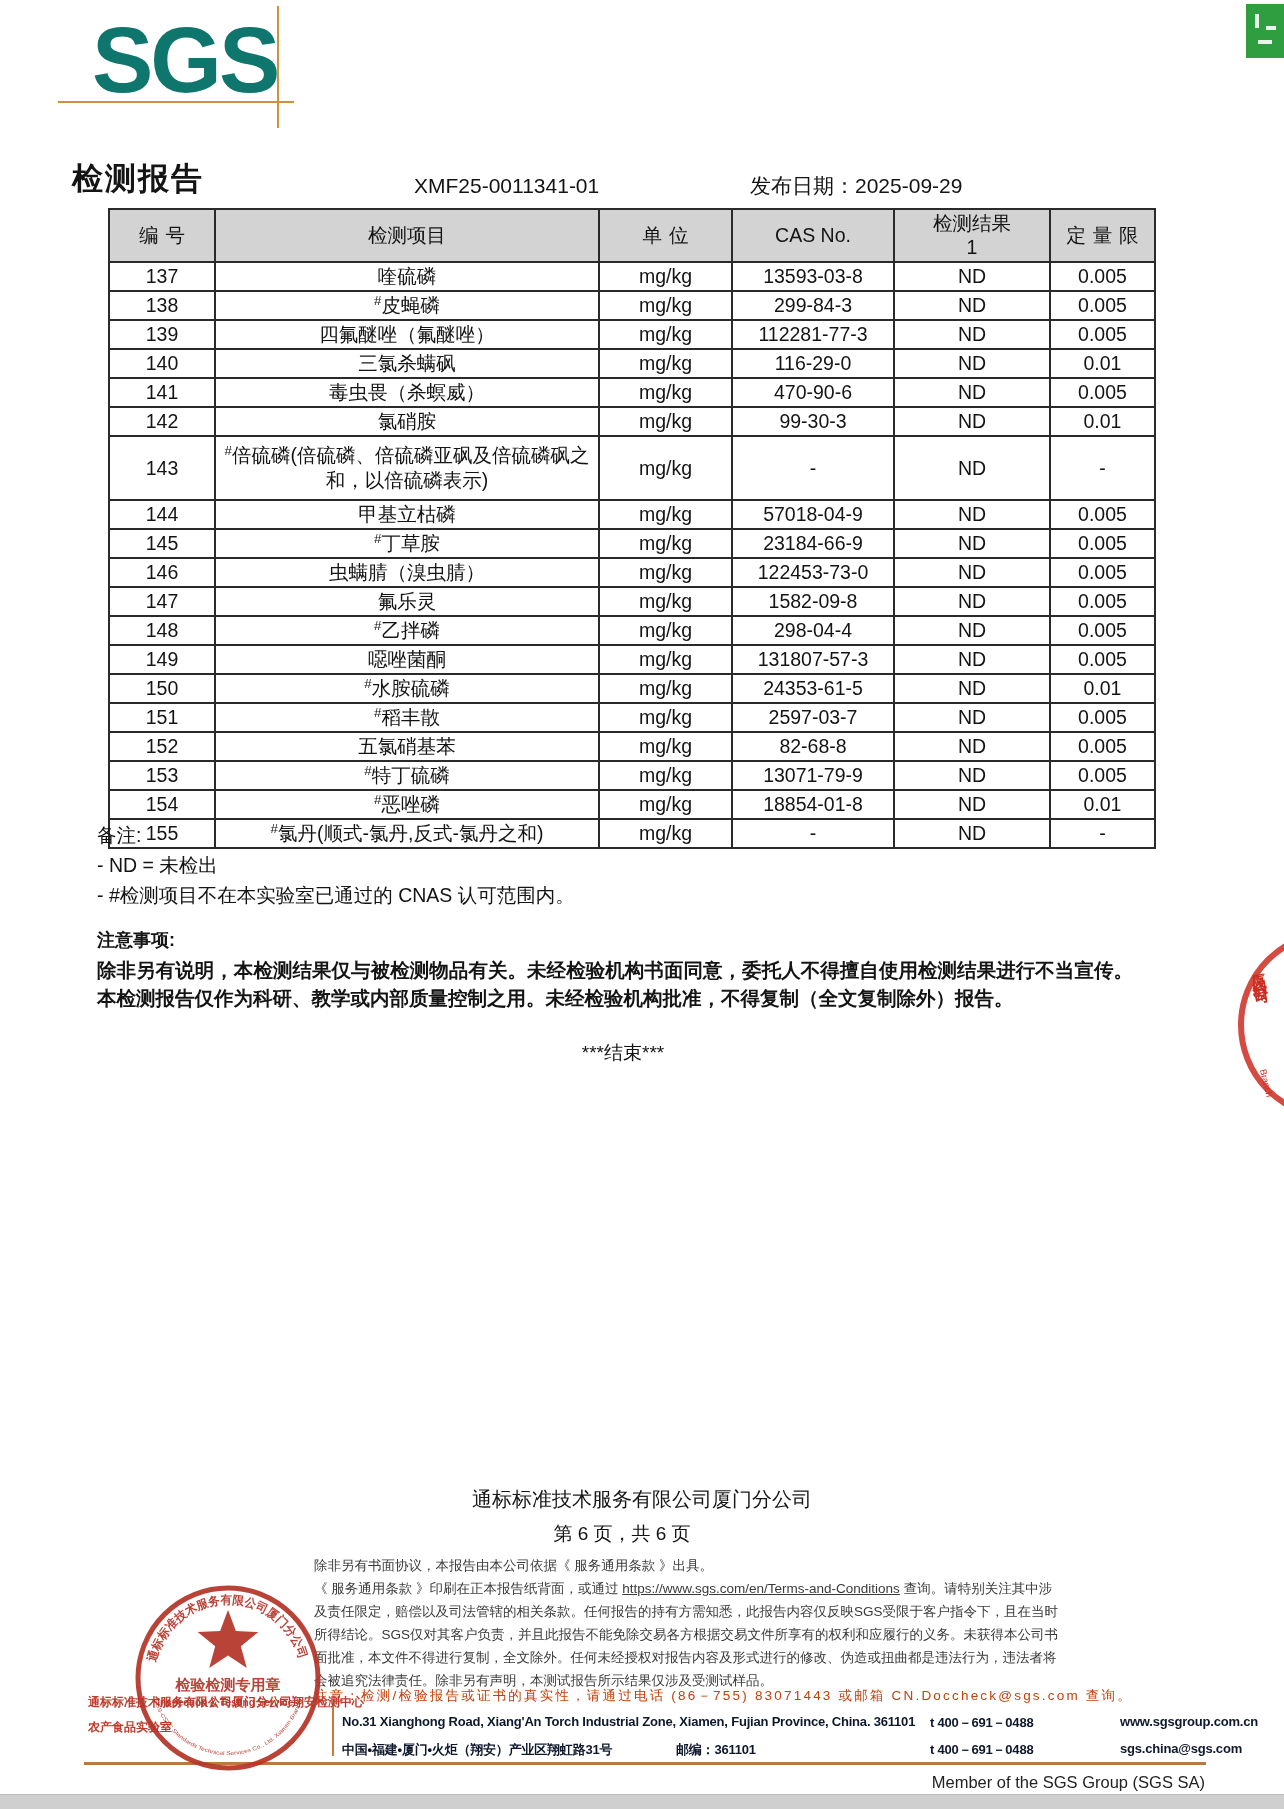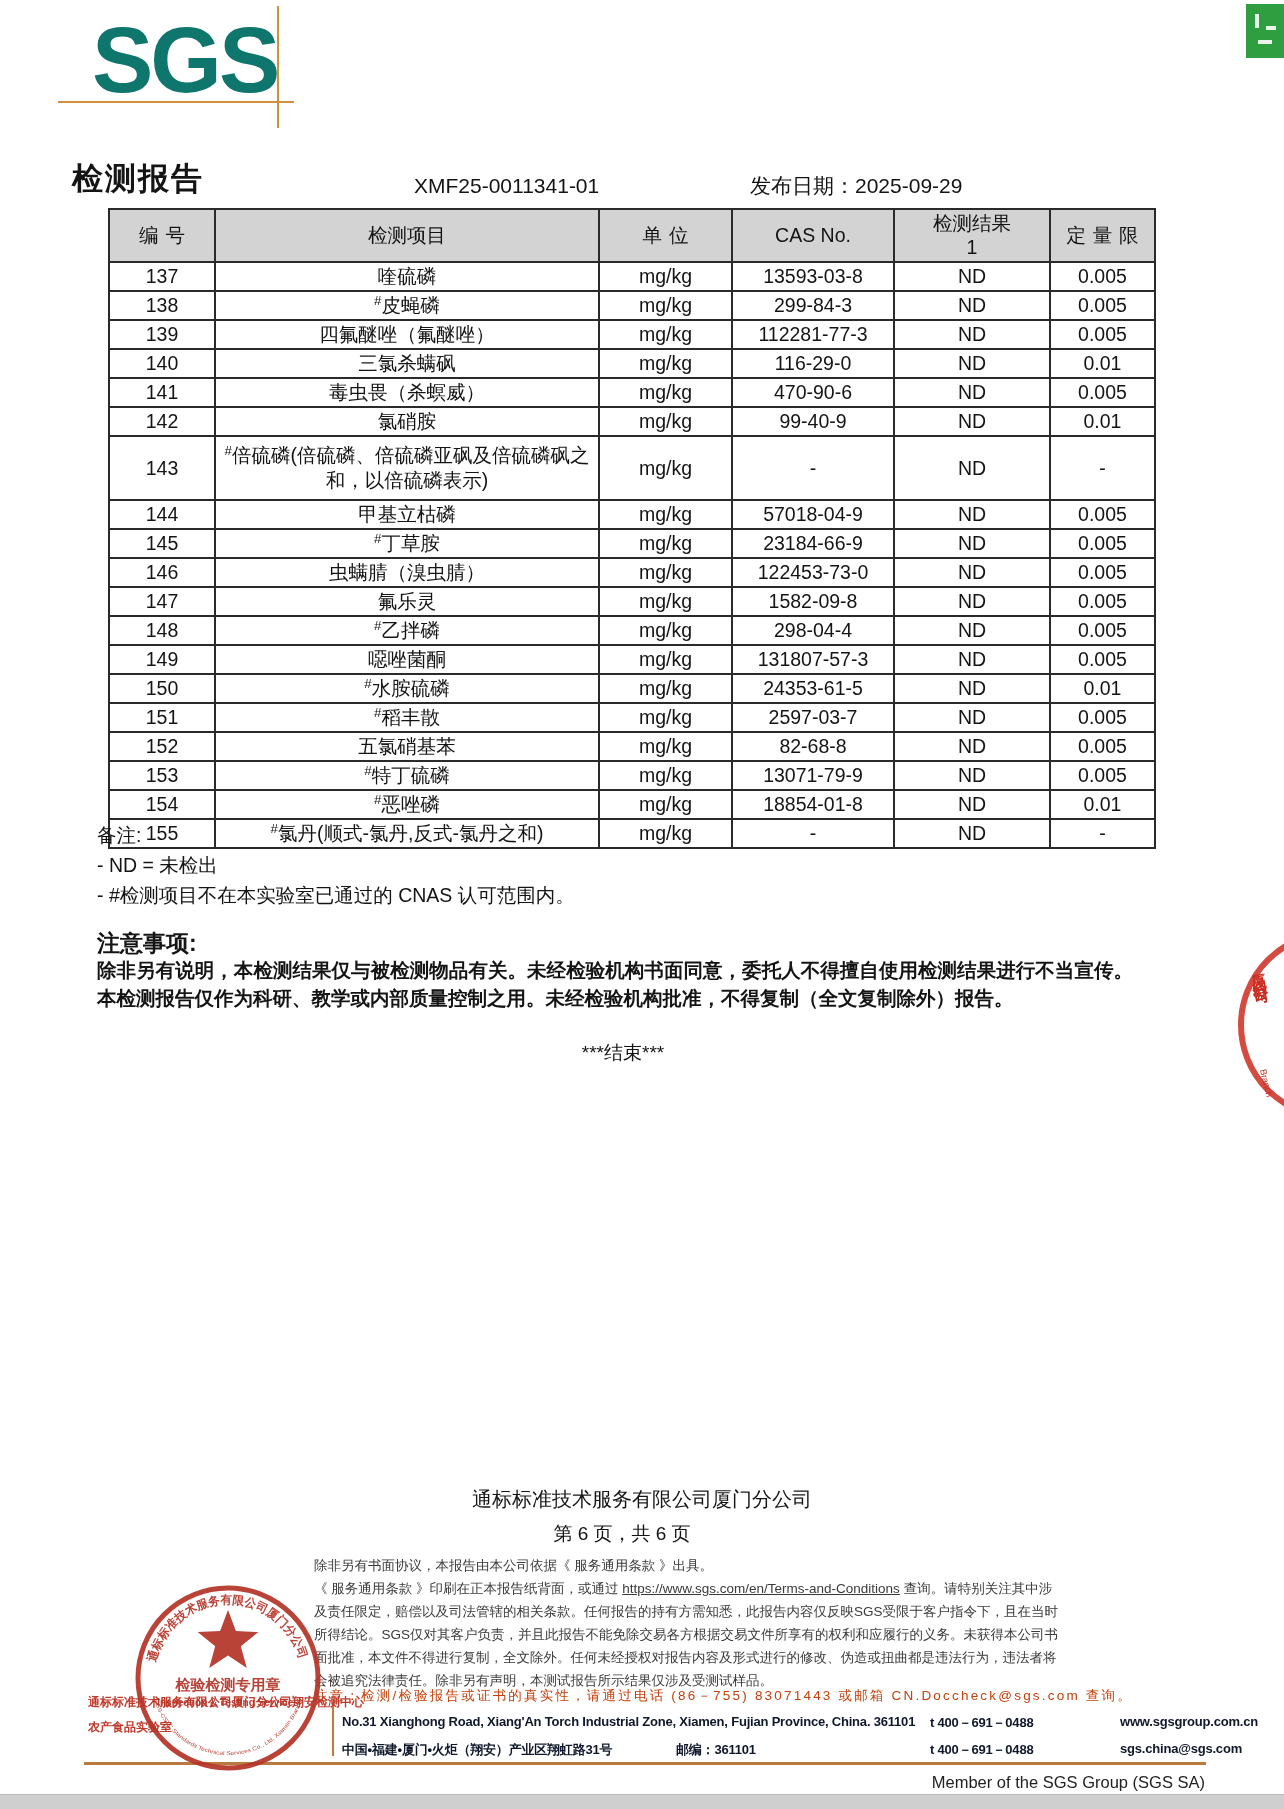--- a/index.html
+++ b/index.html
@@ -33,21 +33,21 @@
   table.report th{background:#d3d3d3;font-weight:500;height:46px;}
   table.report td{height:25px;}
   table.report tr.tall td{height:60px;}
   th.sp{letter-spacing:0.35em;text-indent:0.35em;margin-top:14px;}
   td sup{font-size:68%;vertical-align:super;line-height:0;}
 
   
   .remarks-title{position:absolute;left:97px;top:822px;font-size:19.5px;}
   .remark-1{position:absolute;left:97px;top:852px;font-size:19.5px;}
   .remark-2{position:absolute;left:97px;top:882px;font-size:19.5px;}
-  .notice-title{position:absolute;left:97px;top:928px;font-size:23px;font-weight:700;}
+  .notice-title{position:absolute;left:97px;top:928px;font-size:18px;font-weight:700;}
   .notice-body{position:absolute;left:97px;top:956px;width:1036px;font-size:19.5px;font-weight:700;
                line-height:28px;text-align:justify;}
   .end-mark{position:absolute;left:0;top:1040px;width:1246px;text-align:center;font-size:19px;}
 
   
   .company-line{position:absolute;left:0;top:1486px;width:1284px;text-align:center;font-size:20px;}
   .page-line{position:absolute;left:0;top:1521px;width:1244px;text-align:center;font-size:19px;}
 
   
   .legal{position:absolute;left:314px;width:905px;font-size:13.5px;color:#3a3a3a;line-height:22.5px;}
@@ -155,21 +155,21 @@
       <td>毒虫畏（杀螟威）</td>
       <td>mg/kg</td>
       <td>470-90-6</td>
       <td>ND</td>
       <td>0.005</td>
     </tr>
         <tr>
       <td>142</td>
       <td>氯硝胺</td>
       <td>mg/kg</td>
-      <td>99-40-9</td>
+      <td>99-30-3</td>
       <td>ND</td>
       <td>0.01</td>
     </tr>
         <tr class="tall">
       <td>143</td>
       <td><sup>#</sup>倍硫磷(倍硫磷、倍硫磷亚砜及倍硫磷砜之和，以倍硫磷表示)</td>
       <td>mg/kg</td>
       <td>-</td>
       <td>ND</td>
       <td>-</td>

